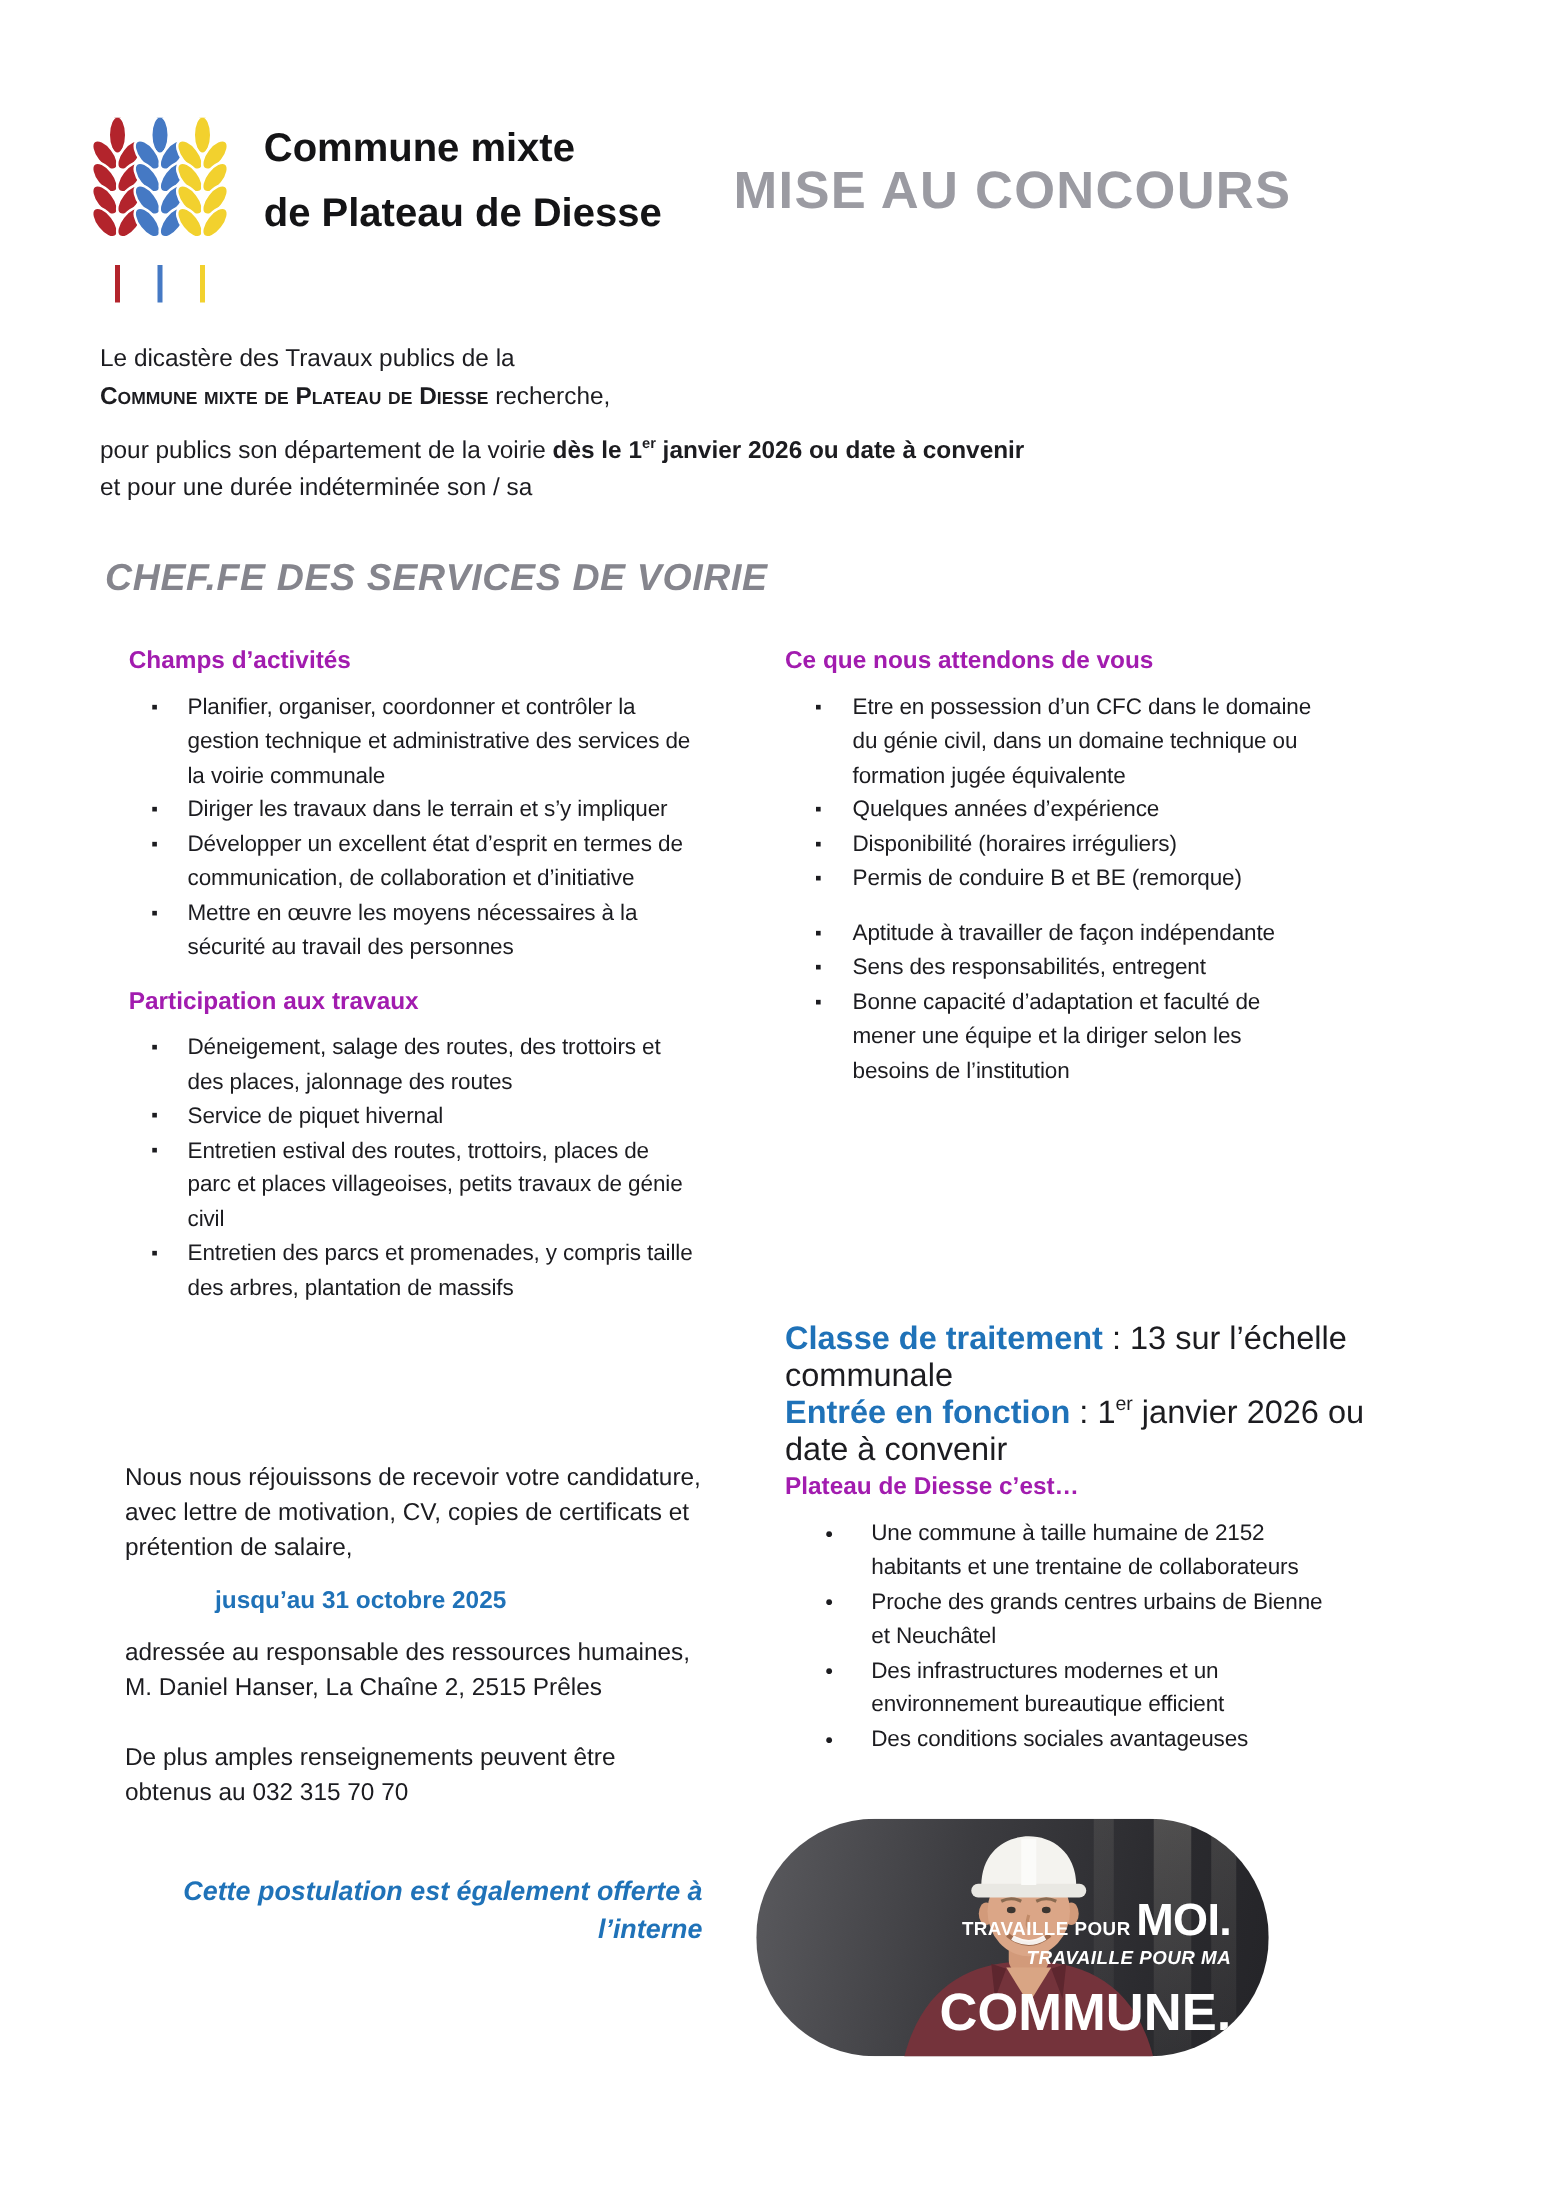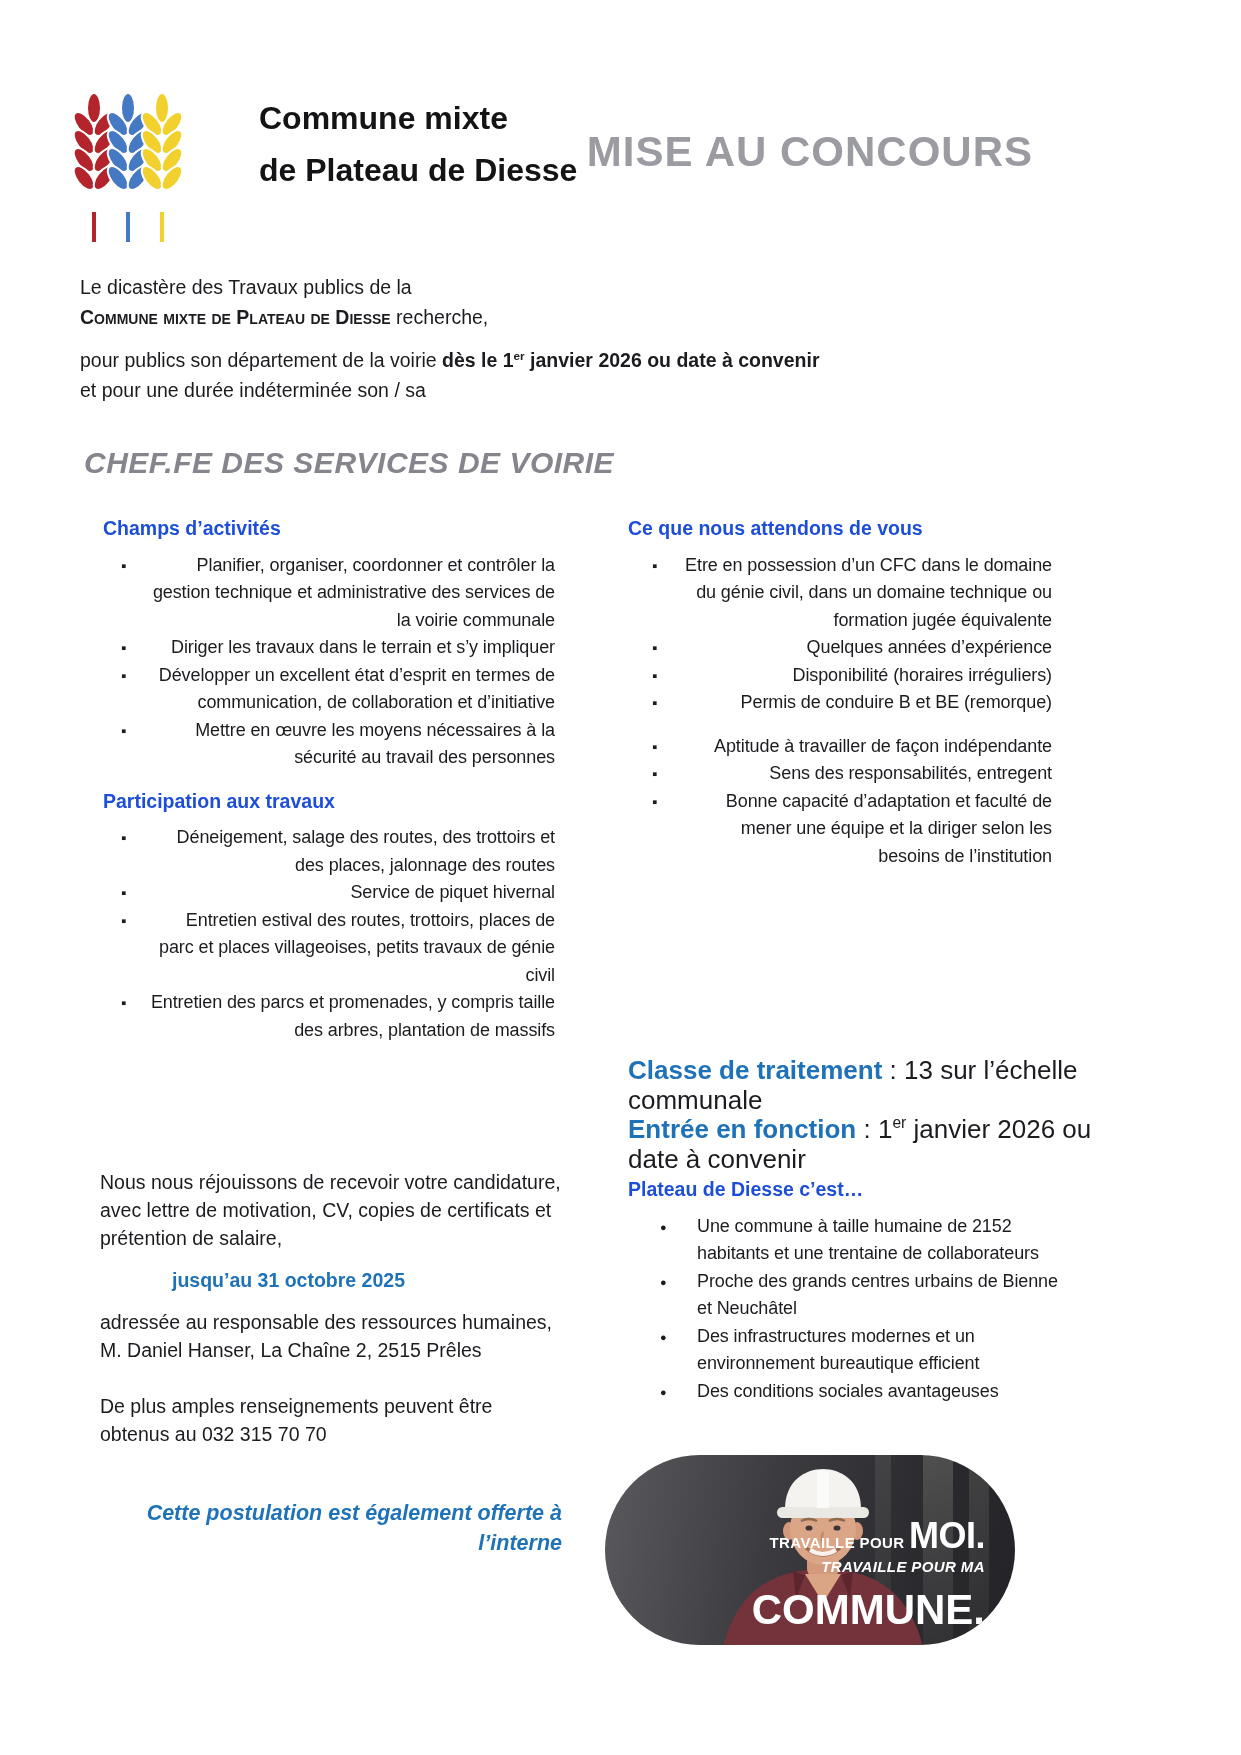--- a/index.html
+++ b/index.html
@@ -2,41 +2,41 @@
 <html lang="fr"><head>
 <meta charset="utf-8">
 <style>
   * { margin:0; padding:0; box-sizing:border-box; }
   html,body { background:#ffffff; }
   body { font-family:"Liberation Sans", sans-serif; color:#1c1c20; }
   .page { position:relative; width:1241px; height:1755px; background:#fff; overflow:hidden; }
 
   
   .logo { position:absolute; left:70px; top:94px; }
-  .org { position:absolute; left:211px; top:92px; font-weight:bold; font-size:32px; color:#141416;margin-left:48px; }
+  .org { position:absolute; left:211px; top:92px; font-weight:bold; font-size:32px; color:#141416; }
   .org div { line-height:52px; }
   .banner { position:absolute; top:128px; right:208px; font-size:42px; font-weight:bold;
             color:#9b9ba2; letter-spacing:1px; white-space:nowrap; }
 
   
   .intro { position:absolute; left:80px; top:272px; width:920px; font-size:19.5px; line-height:30px; }
   .intro p + p { margin-top:13px; }
   .sc { font-variant:small-caps; font-weight:bold; }
   sup { font-size:.6em; vertical-align:super; line-height:0; }
 
   .job-title { position:absolute; left:84px; top:446px; font-size:30px; font-style:italic;
                font-weight:bold; color:#85858d; letter-spacing:.5px; white-space:nowrap; }
 
   
   .col { position:absolute; font-size:18px; line-height:27.5px; letter-spacing:-.1px; }
   .col-left  { left:103px; top:515px; width:452px; }
   .col-right { left:628px; top:515px; width:424px; }
   .sec + .sec { margin-top:16px; }
-  h2.blue { font-size:19.5px; color:#1d4ed8; margin-bottom:9px; letter-spacing:0; }
-  ul.sq { list-style:none;text-align:right; }
+  h2.blue { font-size:19.5px; color:#a21caf; margin-bottom:9px; letter-spacing:0; }
+  ul.sq { list-style:none; }
   ul.sq li { position:relative; padding-left:47px; }
   ul.sq li::before { content:"▪"; position:absolute; left:18px; top:0; font-size:15px; color:#1c1c20; }
   .col-right ul.sq li { padding-left:54px; }
   .col-right ul.sq li::before { left:24px; }
 
   
   .details { position:absolute; left:628px; top:1056px; width:480px; font-size:26px; line-height:29.5px; }
   .lbl { color:#1f72b8; font-weight:bold; }
 
   

